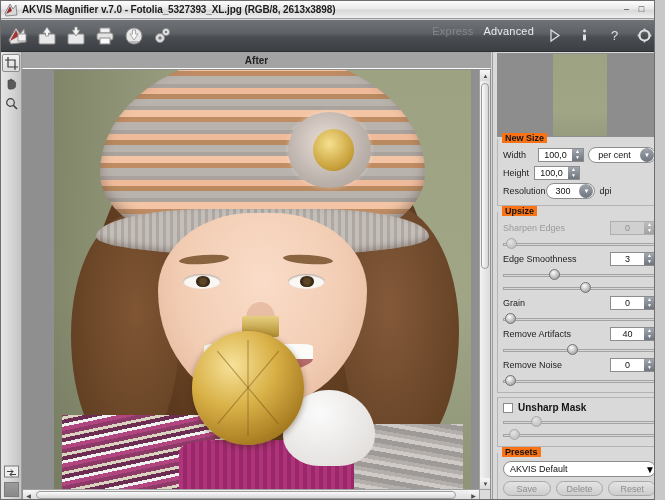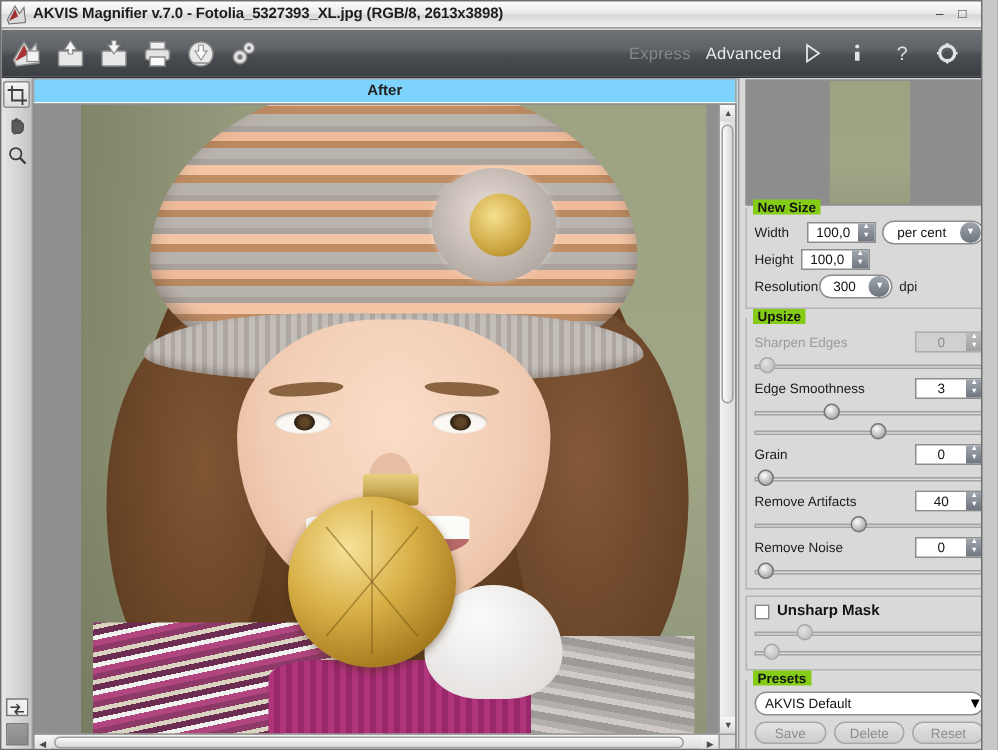--- a/index.html
+++ b/index.html
@@ -30,21 +30,21 @@
   
   .toolbar{
     position:absolute; left:0; top:19px; width:665px; height:32px;
     background:linear-gradient(to bottom,#6f7378 0%,#5e6267 42%,#4a4d52 55%,#3b3e43 100%);
     border-bottom:1px solid #2c2e32;
     display:flex; align-items:center;
   }
   .tb-left{ display:flex; align-items:center; gap:3px; padding-left:4px;}
   .tb-ico{ width:26px;height:26px; display:flex;align-items:center;justify-content:center;
            border-radius:2px; }
-  .tb-right{ margin-left:auto; display:flex; align-items:center; gap:10px; padding-right:25px;}
+  .tb-right{ margin-left:auto; display:flex; align-items:flex-start; gap:10px; padding-right:12px;}
   .mode{ font-size:11px; color:#b9bcc0; letter-spacing:.2px;}
   .mode.dim{ color:#84888d;}
   .mode.on{ color:#e9ebee;}
   .tb-rico{ width:20px;height:22px;display:flex;align-items:center;justify-content:center;}
 
   
   .toolstrip{
     position:absolute; left:0; top:51px; width:21px; height:449px;
     background:linear-gradient(to right,#e6e6e6,#d3d3d3 60%,#c4c4c4);
     border-right:1px solid #9d9d9d;
@@ -57,21 +57,21 @@
   .swatch{ width:15px;height:15px;border:1px solid #7d7d7d;
            background:linear-gradient(to bottom,#9b9b9b,#8a8a8a); margin-bottom:4px;}
 
   
   .tabs{ position:absolute; left:21px; top:51px; width:469px; height:17px; display:flex;
          background:#bdbdbd; }
   .tab{ flex:1 1 0; display:flex;align-items:center;justify-content:center;
         font-size:10px; color:#222;
         background:linear-gradient(to bottom,#e6e6e6,#cfcfcf);
         border:1px solid #a2a2a2; border-bottom:1px solid #8e8e8e; }
-  .tab.active{ background:#7dd3fc; font-weight:bold; border-bottom-color:#fbfbfb;}
+  .tab.active{ background:#a3a3a3; font-weight:bold; border-bottom-color:#fbfbfb;}
 
   
   .canvas-wrap{ position:absolute; left:21px; top:68px; width:469px; height:432px;
                 background:#8c8c8c; border:1px solid #8e8e8e; overflow:hidden;}
   .canvas-inner{ position:absolute; left:0; top:0; right:11px; bottom:11px;
                  background:#8f8f8f; overflow:hidden;}
   .photo{ position:absolute; left:31px; top:0; width:417px; height:421px;
           overflow:hidden; background:#9aa07e;}
 
   
@@ -193,21 +193,21 @@
      font-size:8px; color:#3b3b3b; line-height:1;}
   .zslider{ flex:1; height:11px; position:relative;}
   .ztrack{ position:absolute; left:0; right:0; top:5px; height:2px;
      background:linear-gradient(to bottom,#a9a9a9,#e4e4e4); border:1px solid #9a9a9a;}
   .zknob{ position:absolute; top:0; left:42%; width:11px; height:11px; border-radius:50%;
      background:radial-gradient(circle at 38% 32%,#fbfbfb,#9c9c9c);
      border:1px solid #7d7d7d;}
 
   .group{ margin:2px 4px 0 4px; border:1px solid #b4b4b4; border-top:none;
           padding:0 5px 4px 5px; position:relative;}
-  .group-title{ position:absolute; top:-6px; left:4px; background:#84cc16;
+  .group-title{ position:absolute; top:-6px; left:4px; background:#f97316;
      padding:0 3px; font-size:9px; font-weight:bold; color:#141414;}
   .group-inner{ padding-top:8px;}
 
   .field{ display:flex; align-items:center; height:15px; margin-bottom:3px;}
   .field-label{ flex:1; font-size:9px; color:#1c1c1c;}
   .field-label.dis{ color:#9a9a9a;}
   .spin{ display:flex; align-items:stretch; width:46px; height:14px;
      border:1px solid #8d8d8d; background:#fff;}
   .spin.dis{ background:#d0d0d0; border-color:#aeaeae;}
   .spin .val{ flex:1; text-align:center; font-size:9px; color:#111; line-height:12px;}

